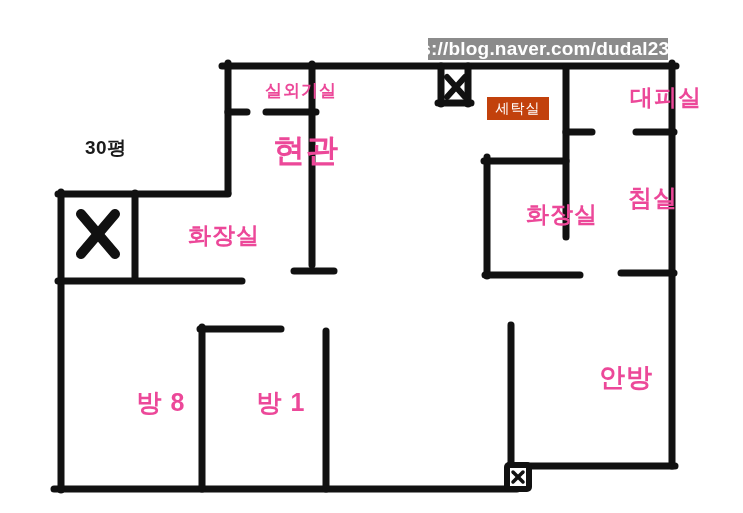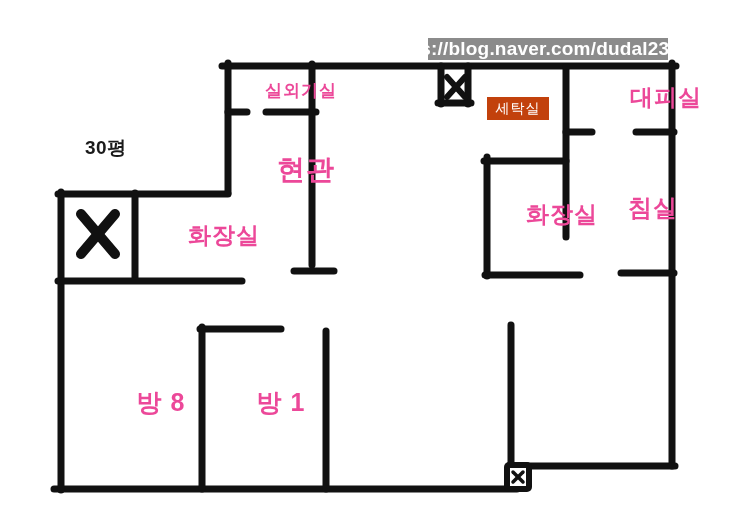--- a/index.html
+++ b/index.html
@@ -14,26 +14,26 @@
   .room-label{
     position:absolute;
     transform:translate(-50%,-50%);
     color:#ec4899;
     font-weight:700;
     white-space:nowrap;
     letter-spacing:1px;
     margin-left:34px;
   }
   .lbl-outdoor{left:267px;top:90px;font-size:17px;}
-  .lbl-entrance{left:272px;top:170px;font-size:28px;}
+  .lbl-entrance{left:272px;top:151px;font-size:32px;}
   .lbl-bath-left{left:190px;top:235px;font-size:23px;}
   .lbl-kitchen{left:410px;top:211px;font-size:26px;}
   .lbl-shelter{left:632px;top:97px;font-size:23px;}
   .lbl-bath-right{left:528px;top:214px;font-size:23px;}
-  .lbl-bedroom{left:619px;top:208px;font-size:24px;}
+  .lbl-bedroom{left:619px;top:198px;font-size:24px;}
   .lbl-room2{left:127px;top:402px;font-size:25px;}
   .lbl-room1{left:247px;top:402px;font-size:25px;}
   .lbl-living{left:418px;top:399px;font-size:26px;}
   .lbl-master{left:592px;top:377px;font-size:26px;}
   .annotation{
     position:absolute;left:85px;top:110px;
     color:#1a1a1a;font-weight:700;font-size:19px;line-height:28px;
     letter-spacing:0.5px;
     margin-top:24px;
   }
@@ -126,16 +126,17 @@
   </div>
 
   <div class="room-label lbl-outdoor">실외기실</div>
   <div class="room-label lbl-entrance">현관</div>
   <div class="room-label lbl-bath-left">화장실</div>
   <div class="room-label lbl-shelter">대피실</div>
   <div class="room-label lbl-bath-right">화장실</div>
   <div class="room-label lbl-bedroom">침실</div>
   <div class="room-label lbl-room2">방 8</div>
   <div class="room-label lbl-room1">방 1</div>
+  <div class="room-label lbl-master">안방</div>
 
   <div class="laundry-badge">세탁실</div>
 
 </div>
 
 </body></html>

